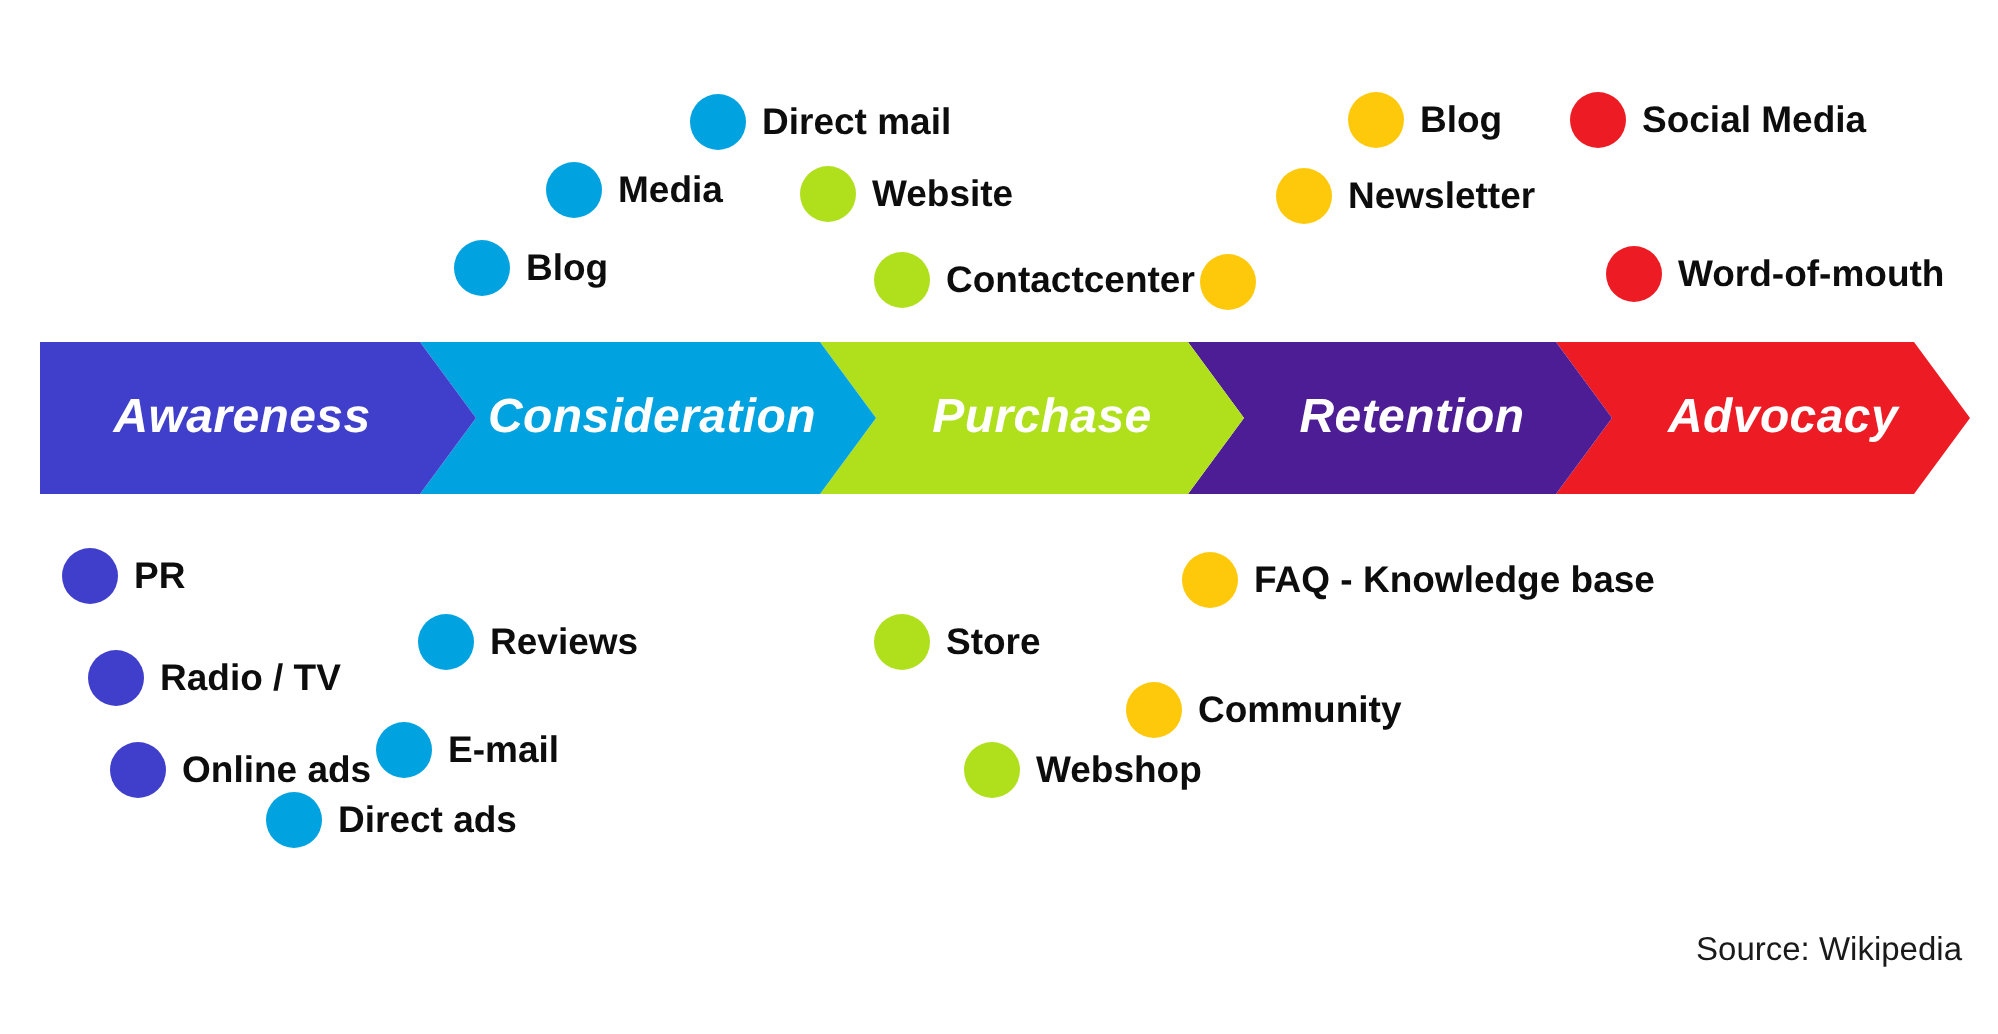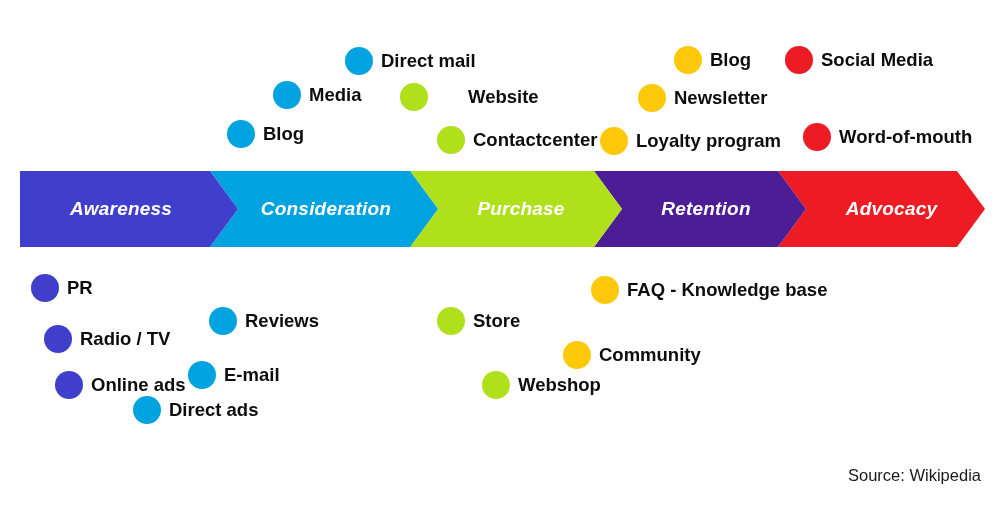--- a/index.html
+++ b/index.html
@@ -33,21 +33,21 @@
     display: flex;
     align-items: center;
     justify-content: center;
     box-sizing: border-box;
   }
   .stage-label {
     color: #ffffff;
     font-family: "Liberation Sans", sans-serif;
     font-weight: bold;
     font-style: italic;
-    font-size: 19px;
+    font-size: 24px;
     letter-spacing: 0.2px;
     white-space: nowrap;
     position: relative;
     z-index: 2;
   }
   .stage-0 .stage-label { padding-right: 16px; }
   .stage-1 .stage-label { padding-left: 14px; padding-right: 10px; }
   .stage-2 .stage-label { padding-left: 16px; padding-right: 6px; }
   .stage-3 .stage-label { padding-left: 16px; padding-right: 4px; }
   .stage-4 .stage-label { padding-left: 20px; }
@@ -96,39 +96,38 @@
         <span class="tp-label">Direct mail</span>
       </div>
       <div class="touchpoint" style="left: 273px; top: 81px;">
         <span class="dot" style="background: rgb(0, 163, 224);"></span>
         <span class="tp-label">Media</span>
       </div>
       <div class="touchpoint" style="left: 227px; top: 120px;">
         <span class="dot" style="background: rgb(0, 163, 224);"></span>
         <span class="tp-label">Blog</span>
       </div>
-      <div class="touchpoint" style="left: 400px; top: 83px; gap: 32px;">
+      <div class="touchpoint" style="left: 400px; top: 83px;">
         <span class="dot" style="background: rgb(176, 224, 28);"></span>
         <span class="tp-label">Website</span>
       </div>
       <div class="touchpoint" style="left: 437px; top: 126px;">
         <span class="dot" style="background: rgb(176, 224, 28);"></span>
         <span class="tp-label">Contactcenter</span>
       </div>
       <div class="touchpoint" style="left: 674px; top: 46px;">
         <span class="dot" style="background: rgb(255, 201, 11);"></span>
         <span class="tp-label">Blog</span>
       </div>
       <div class="touchpoint" style="left: 638px; top: 84px;">
         <span class="dot" style="background: rgb(255, 201, 11);"></span>
         <span class="tp-label">Newsletter</span>
       </div>
       <div class="touchpoint" style="left: 600px; top: 127px;">
         <span class="dot" style="background: rgb(255, 201, 11);"></span>
-        <span class="tp-label">Loyalty program</span>
       </div>
       <div class="touchpoint" style="left: 785px; top: 46px;">
         <span class="dot" style="background: rgb(237, 28, 36);"></span>
         <span class="tp-label">Social Media</span>
       </div>
       <div class="touchpoint" style="left: 803px; top: 123px;">
         <span class="dot" style="background: rgb(237, 28, 36);"></span>
         <span class="tp-label">Word-of-mouth</span>
       </div>
     </div>

